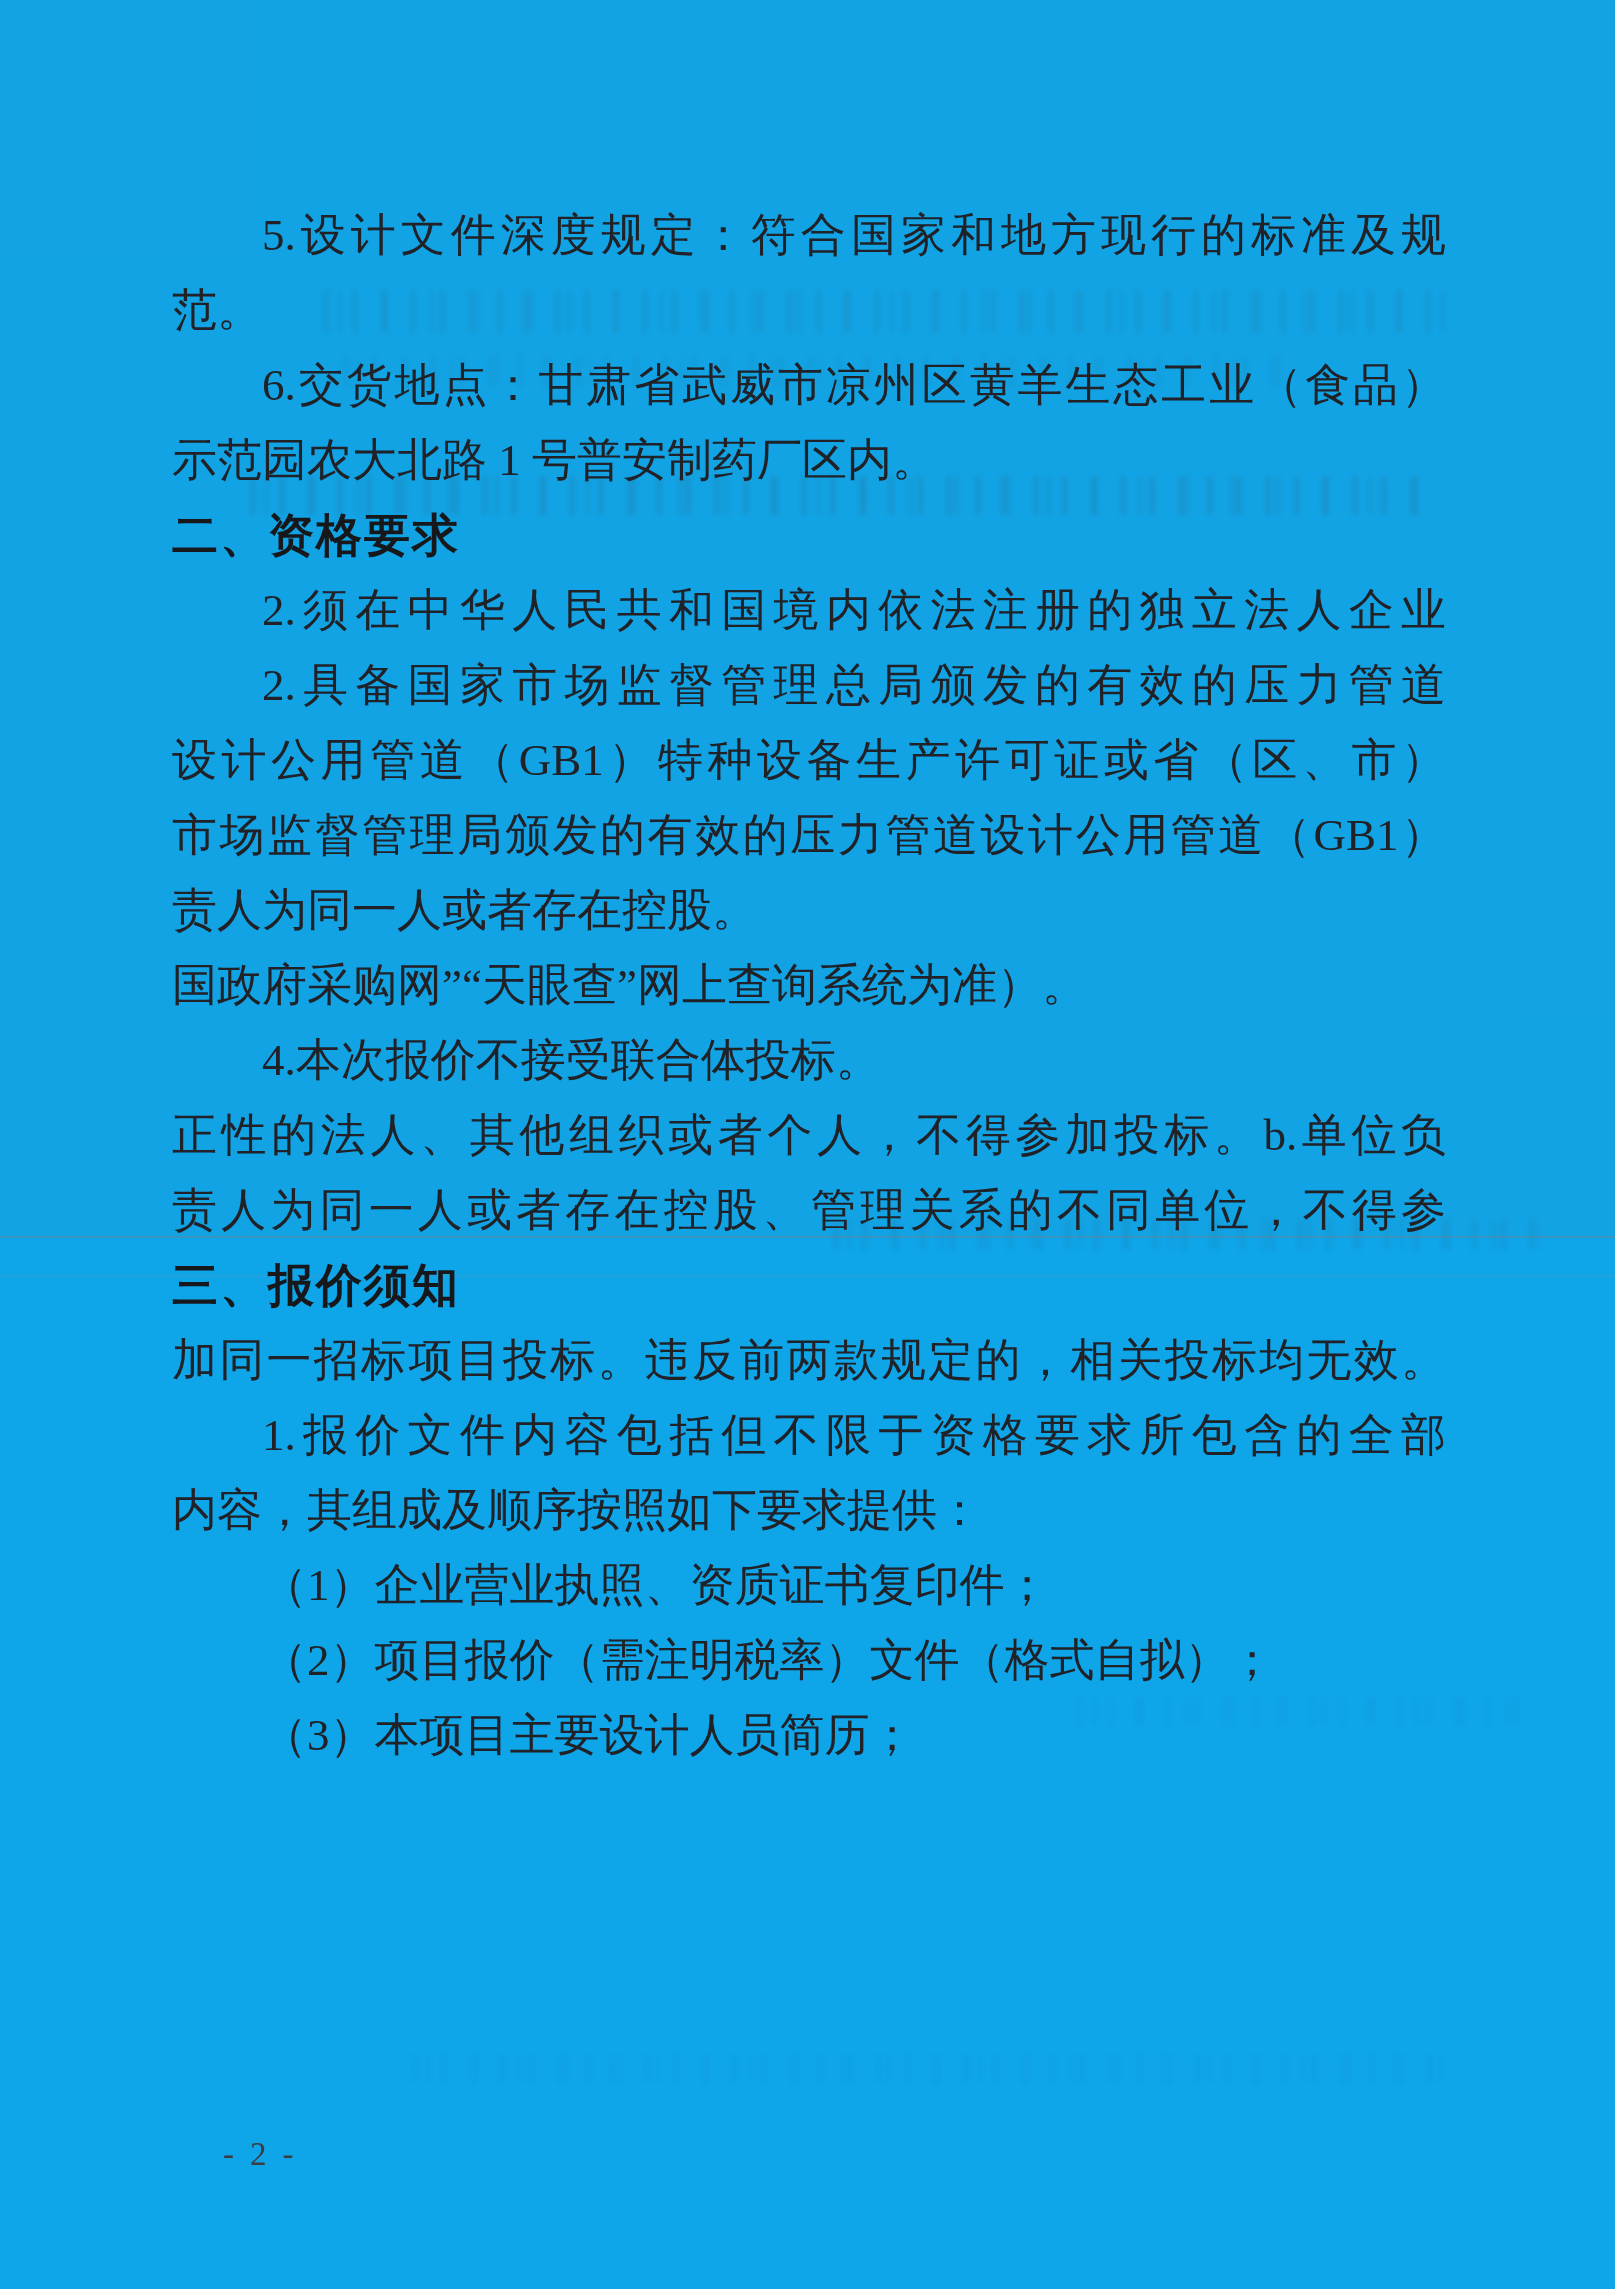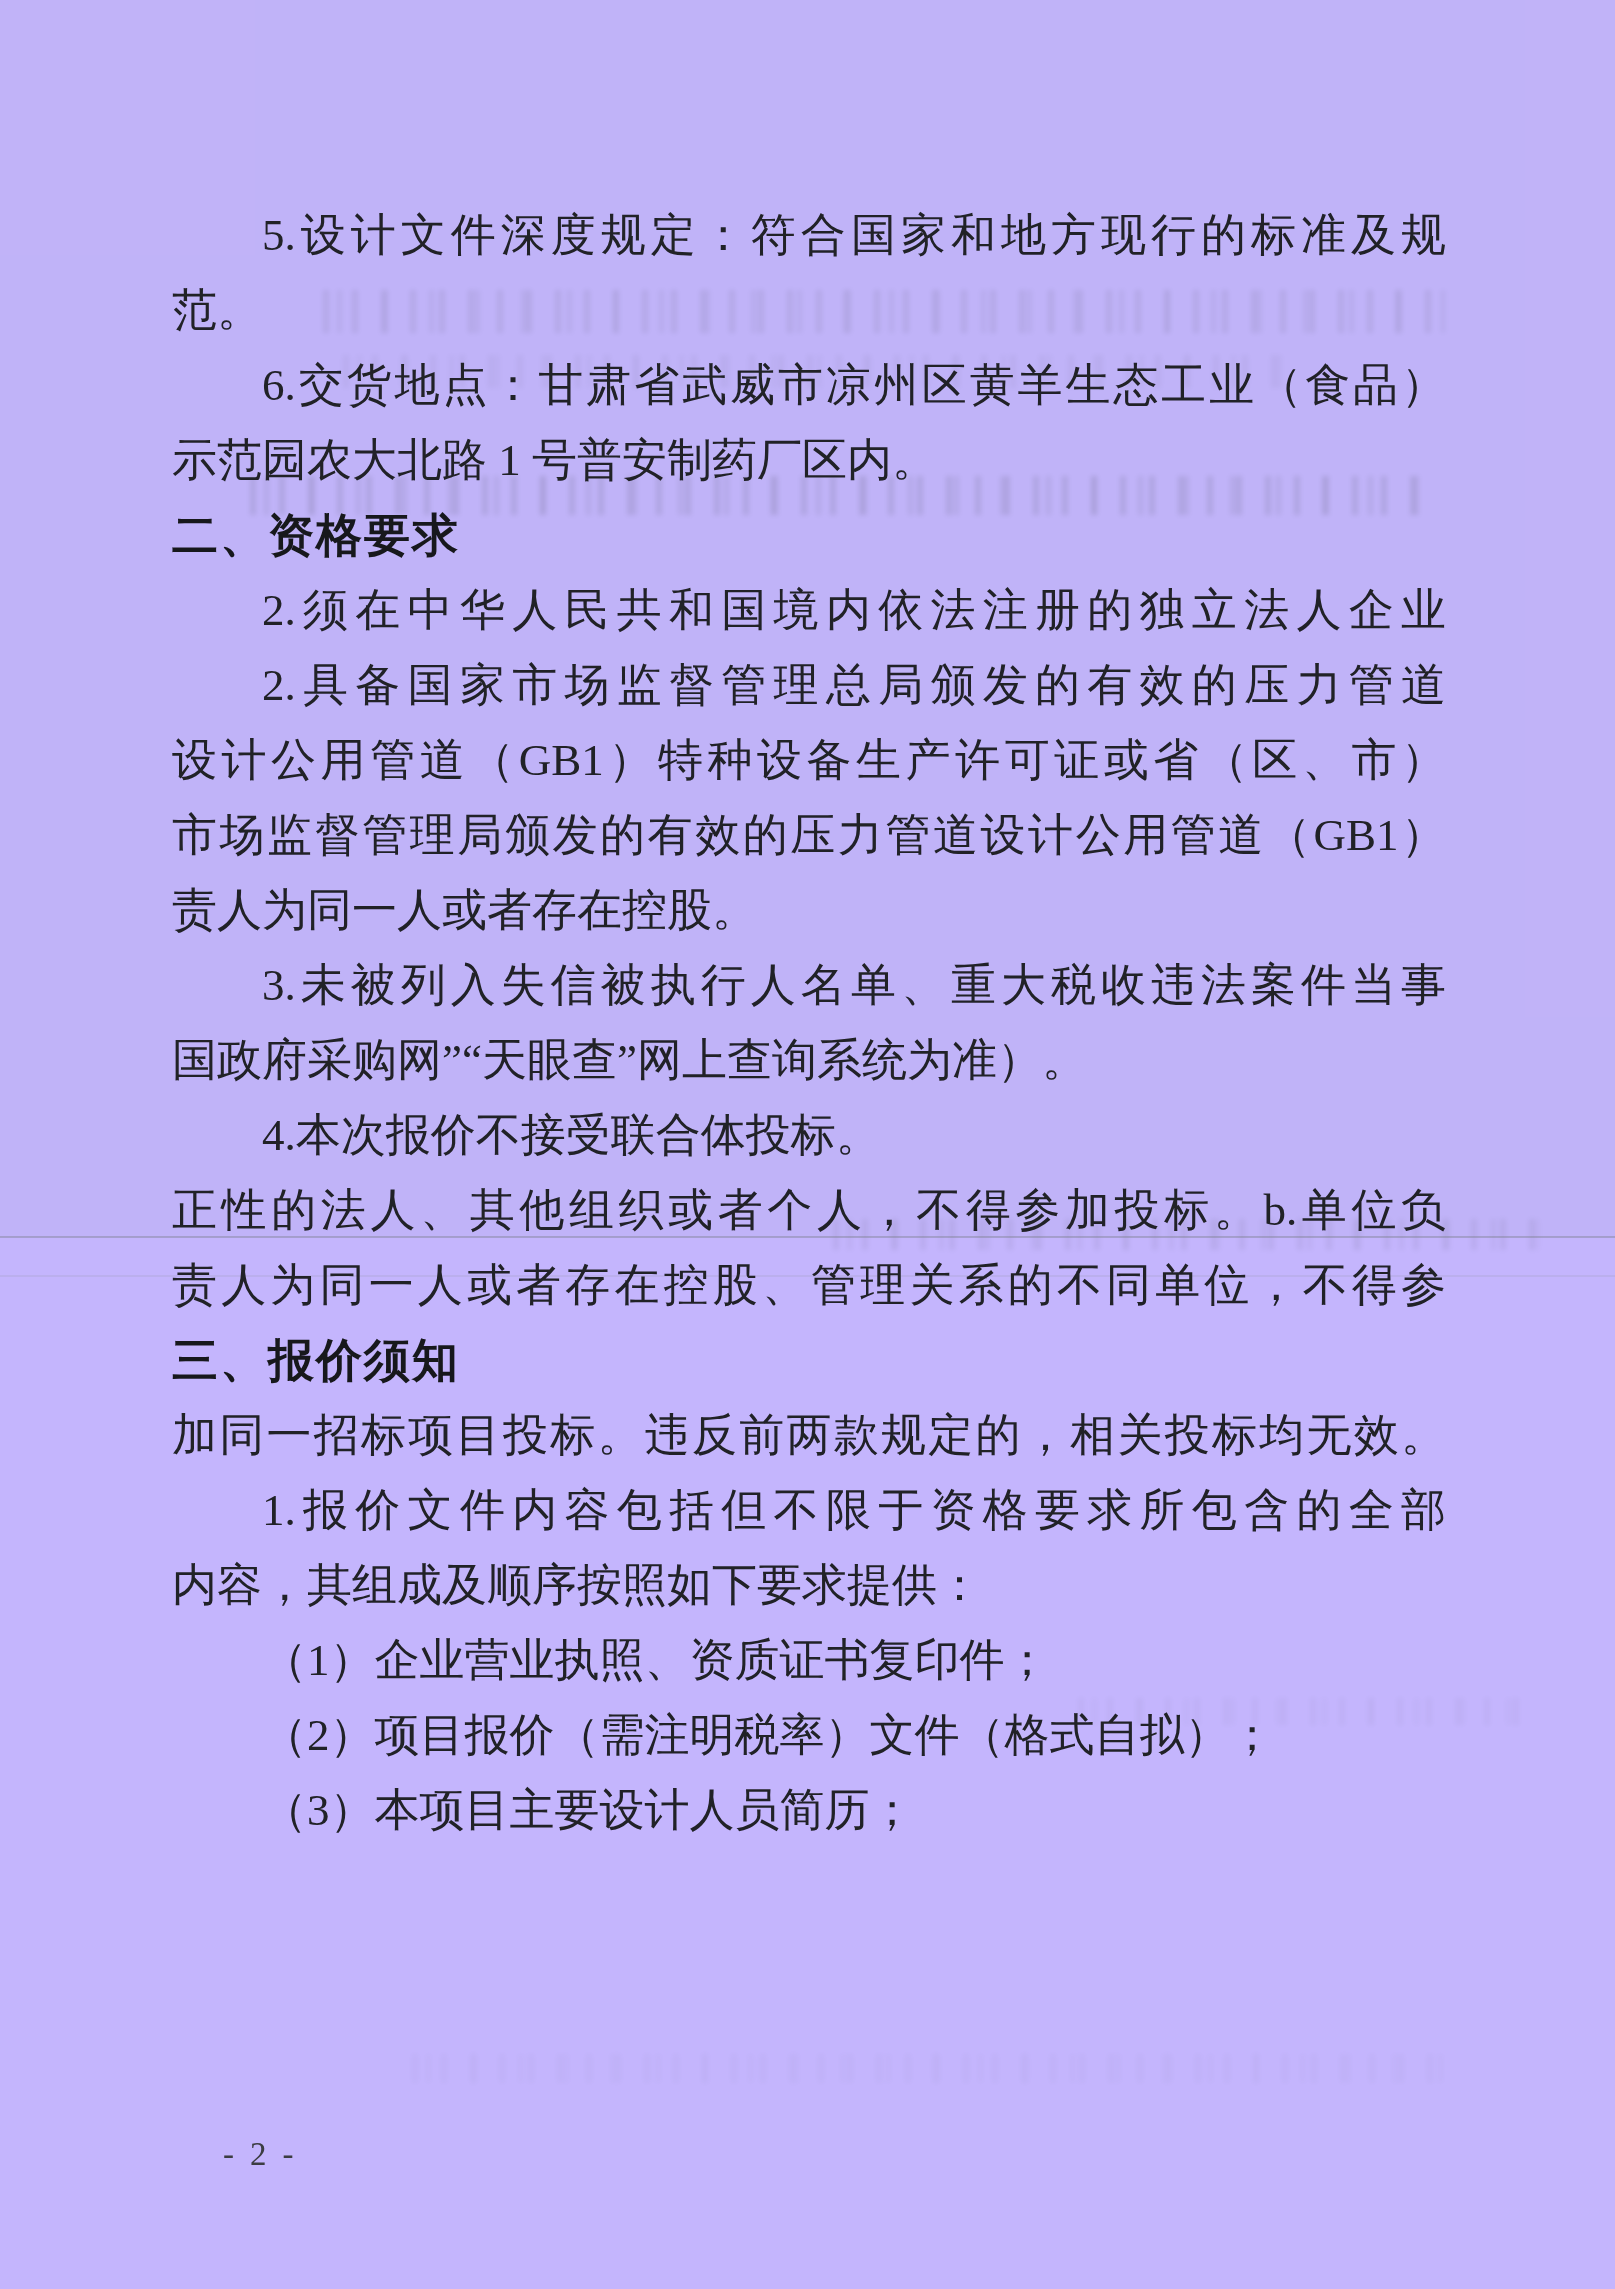--- a/index.html
+++ b/index.html
@@ -1,20 +1,20 @@
 <!DOCTYPE html>
 <html lang="zh"><head>
 <meta charset="utf-8">
 <style>
   html,body{margin:0;padding:0;background:#e8e8e8;}
   .page{
     position:relative;
     width:1615px;height:2290px;
     margin:0 auto;
-    background:#c4b5fd;
+    background:#0ea5e9;
     overflow:hidden;
     font-family:"Liberation Serif", serif;
     color:#212227;
   }
   
   .upper-tint{
     position:absolute;left:0;top:0;width:1615px;height:1237px;
     background:rgba(125,130,140,0.045);
     pointer-events:none;
   }
@@ -88,21 +88,20 @@
       <div class="line indent fill">5.设计文件深度规定：符合国家和地方现行的标准及规</div>
       <div class="line">范。</div>
       <div class="line indent fill">6.交货地点：甘肃省武威市凉州区黄羊生态工业（食品）</div>
       <div class="line">示范园农大北路 1 号普安制药厂区内。</div>
       <div class="line heading">二、资格要求</div>
       <div class="line indent fill">2.须在中华人民共和国境内依法注册的独立法人企业</div>
       <div class="line indent fill">2.具备国家市场监督管理总局颁发的有效的压力管道</div>
       <div class="line fill">设计公用管道（GB1）特种设备生产许可证或省（区、市）</div>
       <div class="line fill">市场监督管理局颁发的有效的压力管道设计公用管道（GB1）</div>
       <div class="line">责人为同一人或者存在控股。</div>
-      <div class="line indent fill">3.未被列入失信被执行人名单、重大税收违法案件当事</div>
       <div class="line">国政府采购网”“天眼查”网上查询系统为准）。</div>
       <div class="line indent">4.本次报价不接受联合体投标。</div>
       <div class="line fill">正性的法人、其他组织或者个人，不得参加投标。b.单位负</div>
       <div class="line fill">责人为同一人或者存在控股、管理关系的不同单位，不得参</div>
       <div class="line heading">三、报价须知</div>
       <div class="line fill">加同一招标项目投标。违反前两款规定的，相关投标均无效。</div>
       <div class="line indent fill">1.报价文件内容包括但不限于资格要求所包含的全部</div>
       <div class="line">内容，其组成及顺序按照如下要求提供：</div>
       <div class="line indent">（1）企业营业执照、资质证书复印件；</div>
       <div class="line indent">（2）项目报价（需注明税率）文件（格式自拟）；</div>

